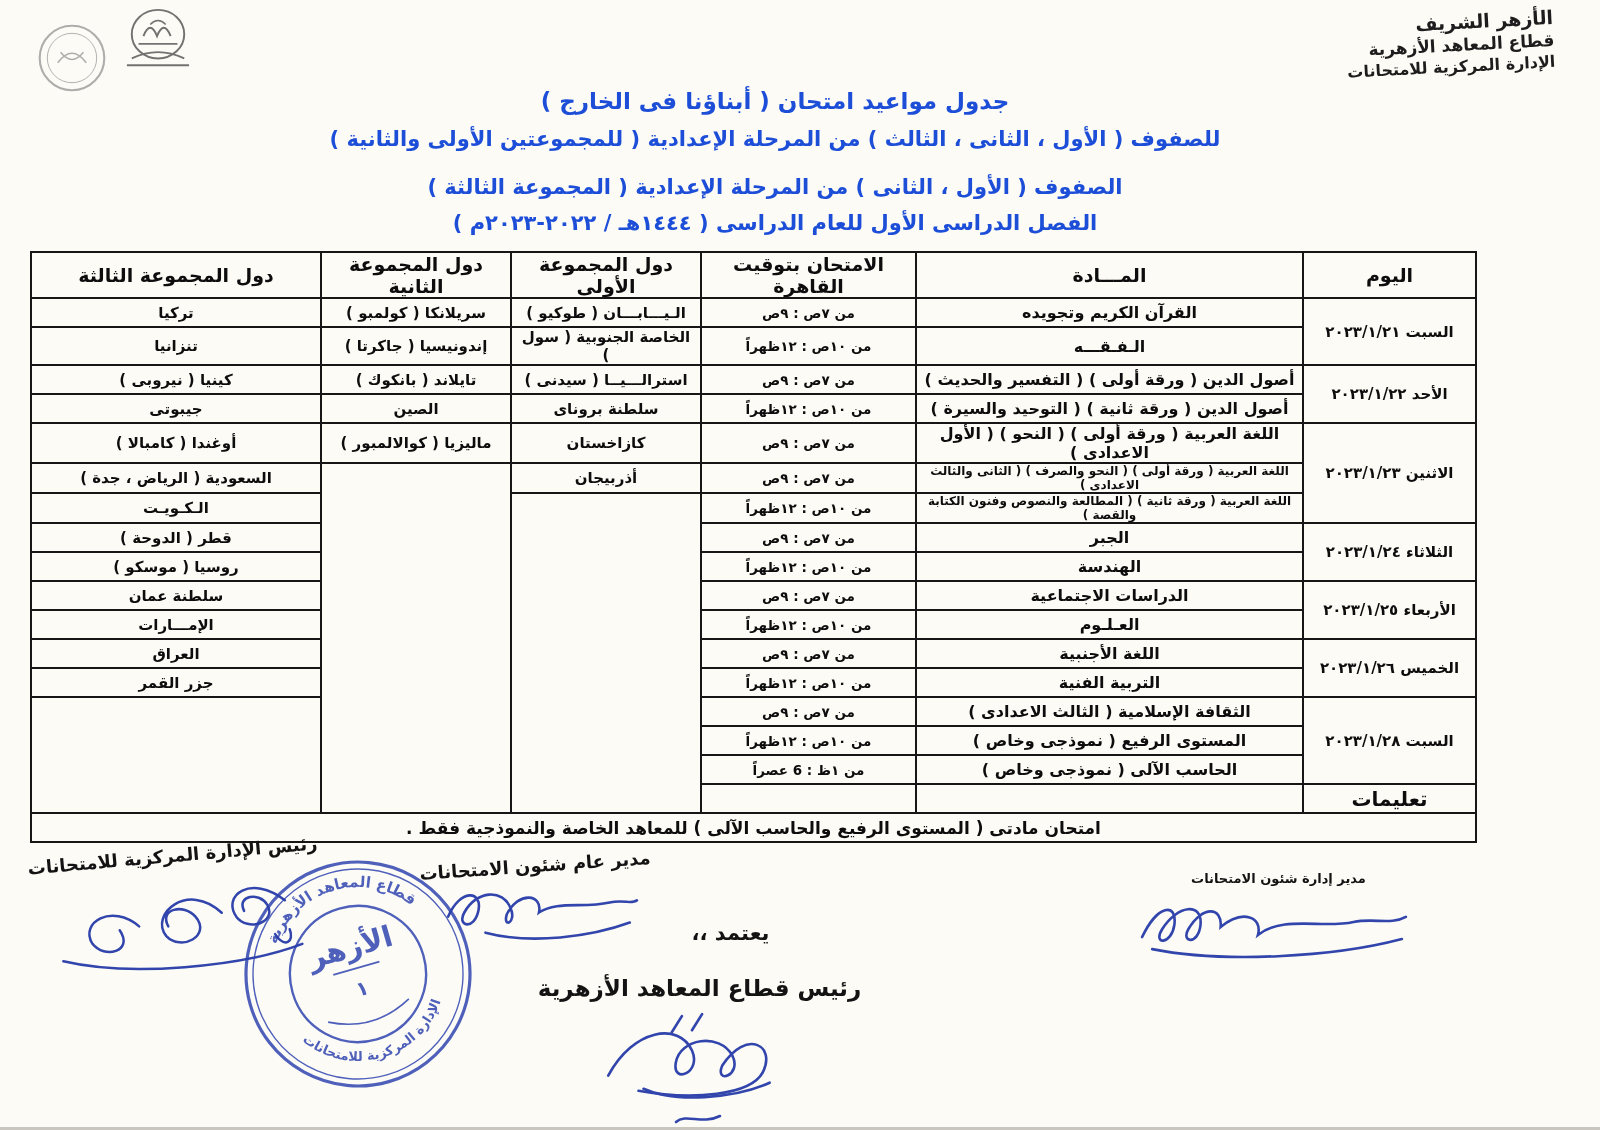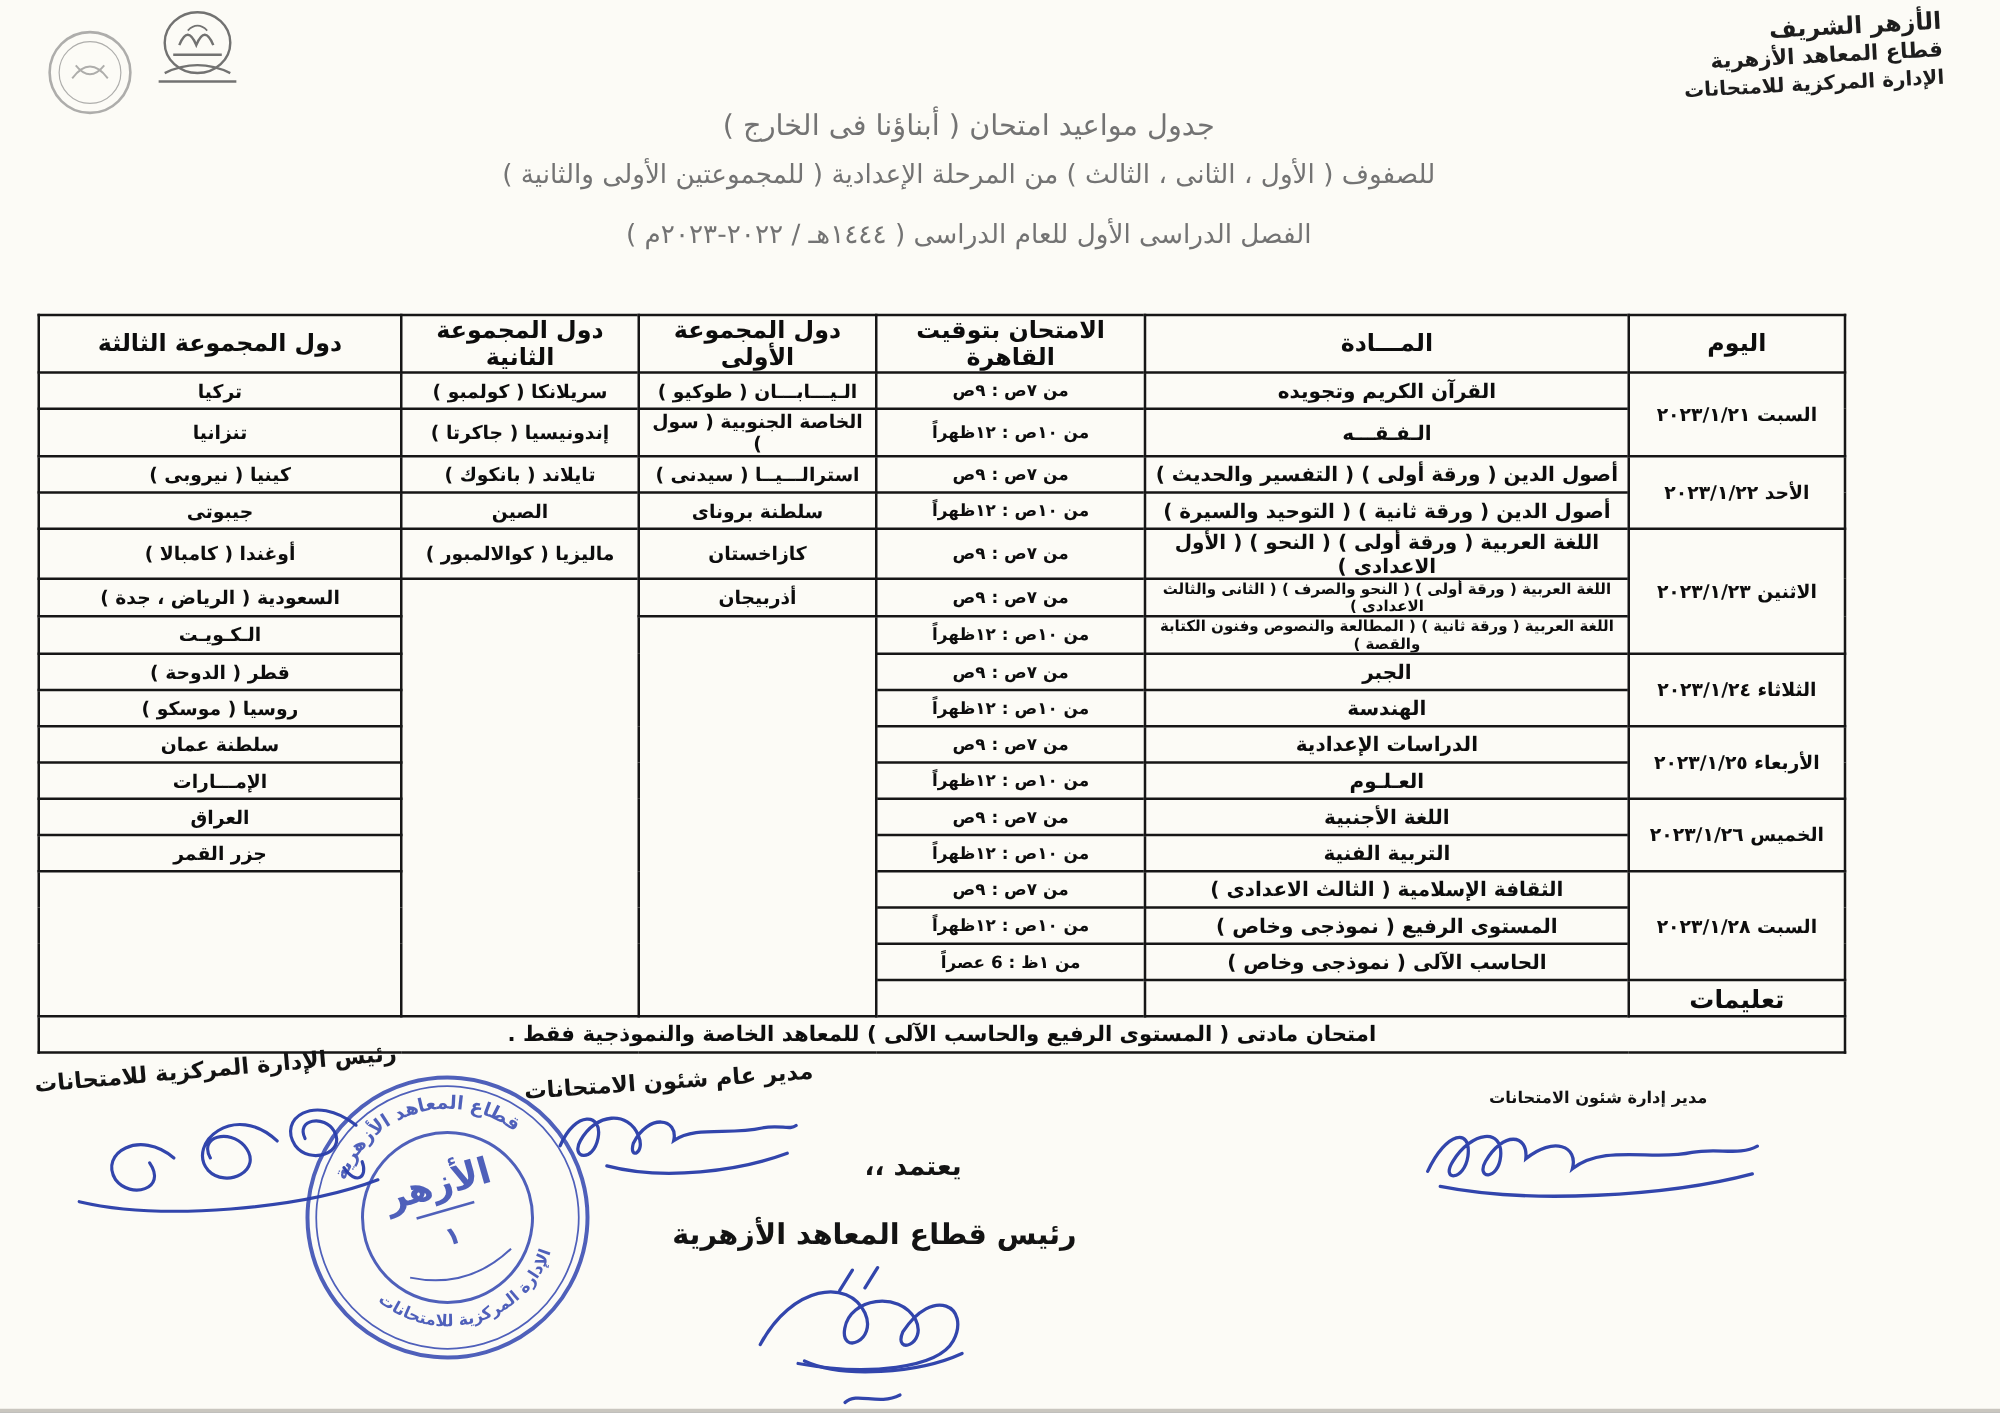--- a/index.html
+++ b/index.html
@@ -16,21 +16,21 @@
   .letterhead .lh1{font-size:19px;font-weight:bold;letter-spacing:.5px}
   .letterhead .lh2{font-size:17px;font-weight:bold;margin-top:2px;padding-left:14px}
   .letterhead .lh3{font-size:16px;font-weight:bold;margin-top:2px;padding-left:26px}
 
   
   .emblem1{position:absolute;left:98px;top:5px;width:120px;height:68px;opacity:.78}
   .emblem2{position:absolute;left:34px;top:20px;width:76px;height:76px;opacity:.55}
 
   
   .titles{position:absolute;top:88px;left:60px;width:1430px;text-align:center;direction:rtl}
-  .titles div{font-weight:normal;color:#737373}
+  .titles div{font-weight:bold;color:#1d4ed8}
   .t1{font-size:23px;margin-bottom:13px}
   .t2{font-size:21px;margin-bottom:24px}
   .t3{font-size:21px;margin-bottom:12px}
   .t4{font-size:21px}
 
   
   .tablewrap{position:absolute;top:251px;left:30px;width:1445px}
   table.sched{border-collapse:collapse;width:100%;table-layout:fixed;direction:rtl}
   .sched th,.sched td{
     border:2px solid #161616;text-align:center;vertical-align:middle;
@@ -87,20 +87,21 @@
 
   <div class="letterhead">
     <div class="lh1">الأزهر الشريف</div>
     <div class="lh2">قطاع المعاهد الأزهرية</div>
     <div class="lh3">الإدارة المركزية للامتحانات</div>
   </div>
 
   <div class="titles">
     <div class="t1">جدول مواعيد امتحان ( أبناؤنا فى الخارج )</div>
     <div class="t2">للصفوف ( الأول ، الثانى ، الثالث ) من المرحلة الإعدادية ( للمجموعتين الأولى والثانية )</div>
+    <div class="t3">الصفوف ( الأول ، الثانى ) من المرحلة الإعدادية ( المجموعة الثالثة )</div>
     <div class="t4">الفصل الدراسى الأول للعام الدراسى ( ١٤٤٤هـ / ٢٠٢٢-٢٠٢٣م )</div>
   </div>
 
   <div class="tablewrap">
   <table class="sched" dir="rtl">
     <colgroup>
       <col style="width:173px">
           <col style="width:387px">
           <col style="width:215px">
       <col style="width:190px">
@@ -175,21 +176,21 @@
         <td class="time">من ٧ص : ٩ص</td>
         <td class="ctry">قطر ( الدوحة )</td>
       </tr>
       <tr>
         <td class="subj">الهندسة</td>
         <td class="time">من ١٠ص : ١٢ظهراً</td>
         <td class="ctry">روسيا ( موسكو )</td>
       </tr>
       <tr>
         <td rowspan="2" class="day">الأربعاء ٢٠٢٣/١/٢٥</td>
-        <td class="subj">الدراسات الإعدادية</td>
+        <td class="subj">الدراسات الاجتماعية</td>
         <td class="time">من ٧ص : ٩ص</td>
         <td class="ctry">سلطنة عمان</td>
       </tr>
       <tr>
         <td class="subj">العـلـوم</td>
         <td class="time">من ١٠ص : ١٢ظهراً</td>
         <td class="ctry">الإمـــارات</td>
       </tr>
       <tr>
         <td rowspan="2" class="day">الخميس ٢٠٢٣/١/٢٦</td>

